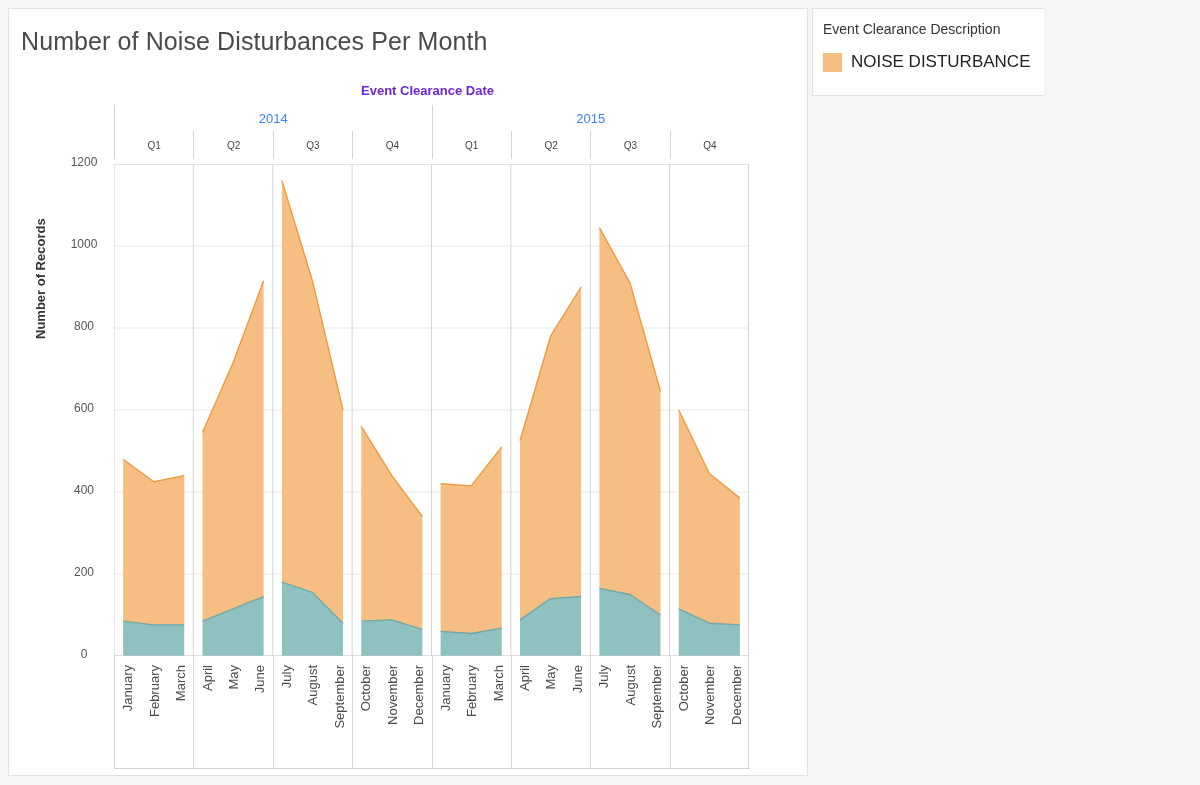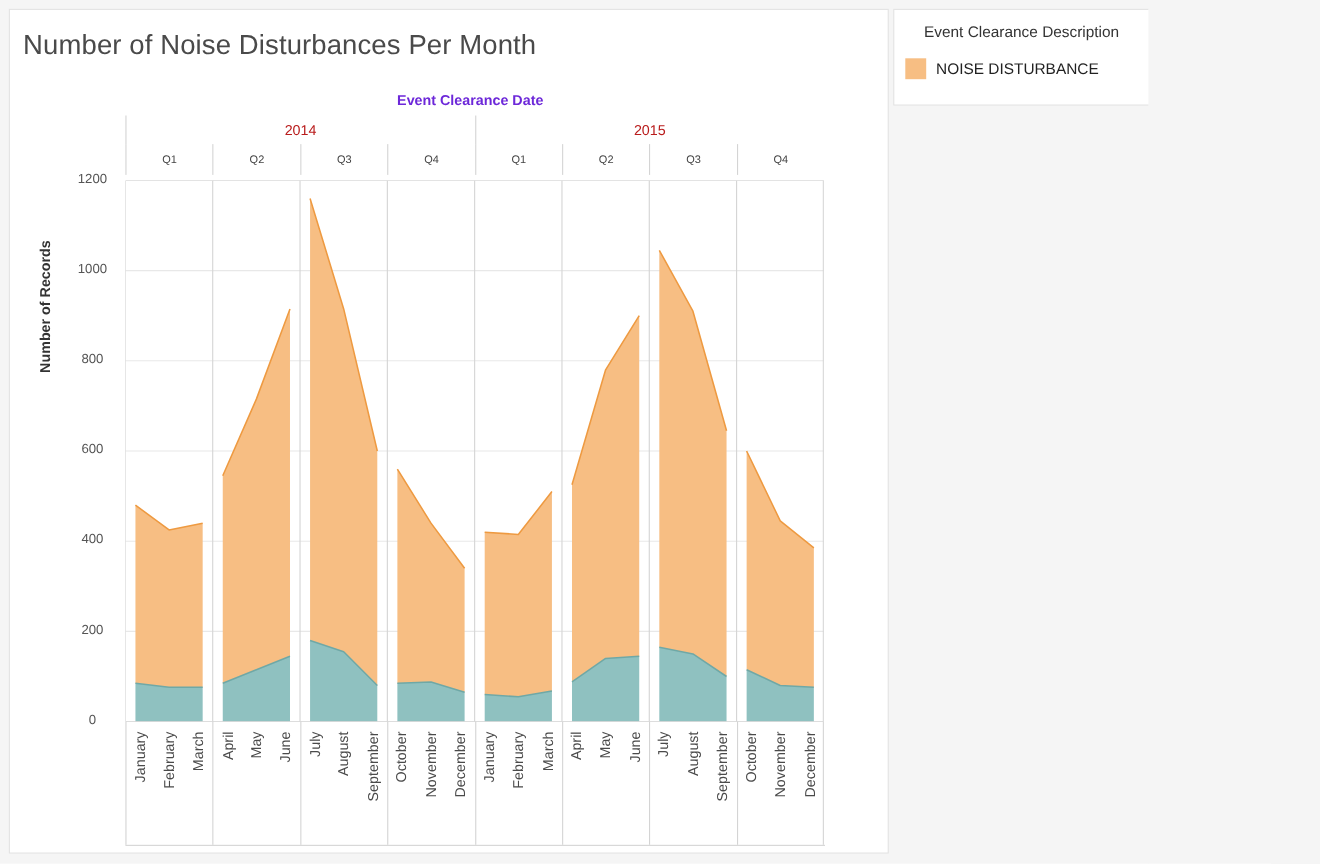--- a/index.html
+++ b/index.html
@@ -58,21 +58,21 @@
     width: 635px;
     height: 26px;
     display: flex;
   }
   #year-row .year-cell {
     flex: 1 1 0;
     display: flex;
     align-items: center;
     justify-content: center;
     font-size: 13px;
-    color: #b91c1c;
+    color: #3b82f6;
     border-left: 1px solid #d4d4d4;
     box-sizing: border-box;
   }
   #year-row .year-cell:first-child { border-left: 1px solid #d4d4d4; }
 
   #quarter-row {
     position: absolute;
     left: 105px;
     top: 122px;
     width: 635px;
@@ -182,21 +182,21 @@
     left: 812px;
     top: 8px;
     width: 380px;
     height: 88px;
     background: #ffffff;
     border: 1px solid #e2e2e2;
     box-sizing: border-box;
   }
   #legend-title {
     position: absolute;
-    left: 27px;
+    left: 10px;
     top: 12px;
     font-size: 14px;
     color: #333;
   }
   #legend-items {
     position: absolute;
     left: 10px;
     top: 41px;
     right: 6px;
   }
@@ -205,21 +205,21 @@
     align-items: center;
     height: 24px;
   }
   .legend-swatch {
     width: 19px;
     height: 19px;
     margin-right: 9px;
     flex: none;
   }
   .legend-label {
-    font-size: 14px;
+    font-size: 17px;
     color: #222;
     white-space: nowrap;
   }
 </style>
 </head>
 <body>
 
 <div id="app">
 
   <div id="chart-panel">

